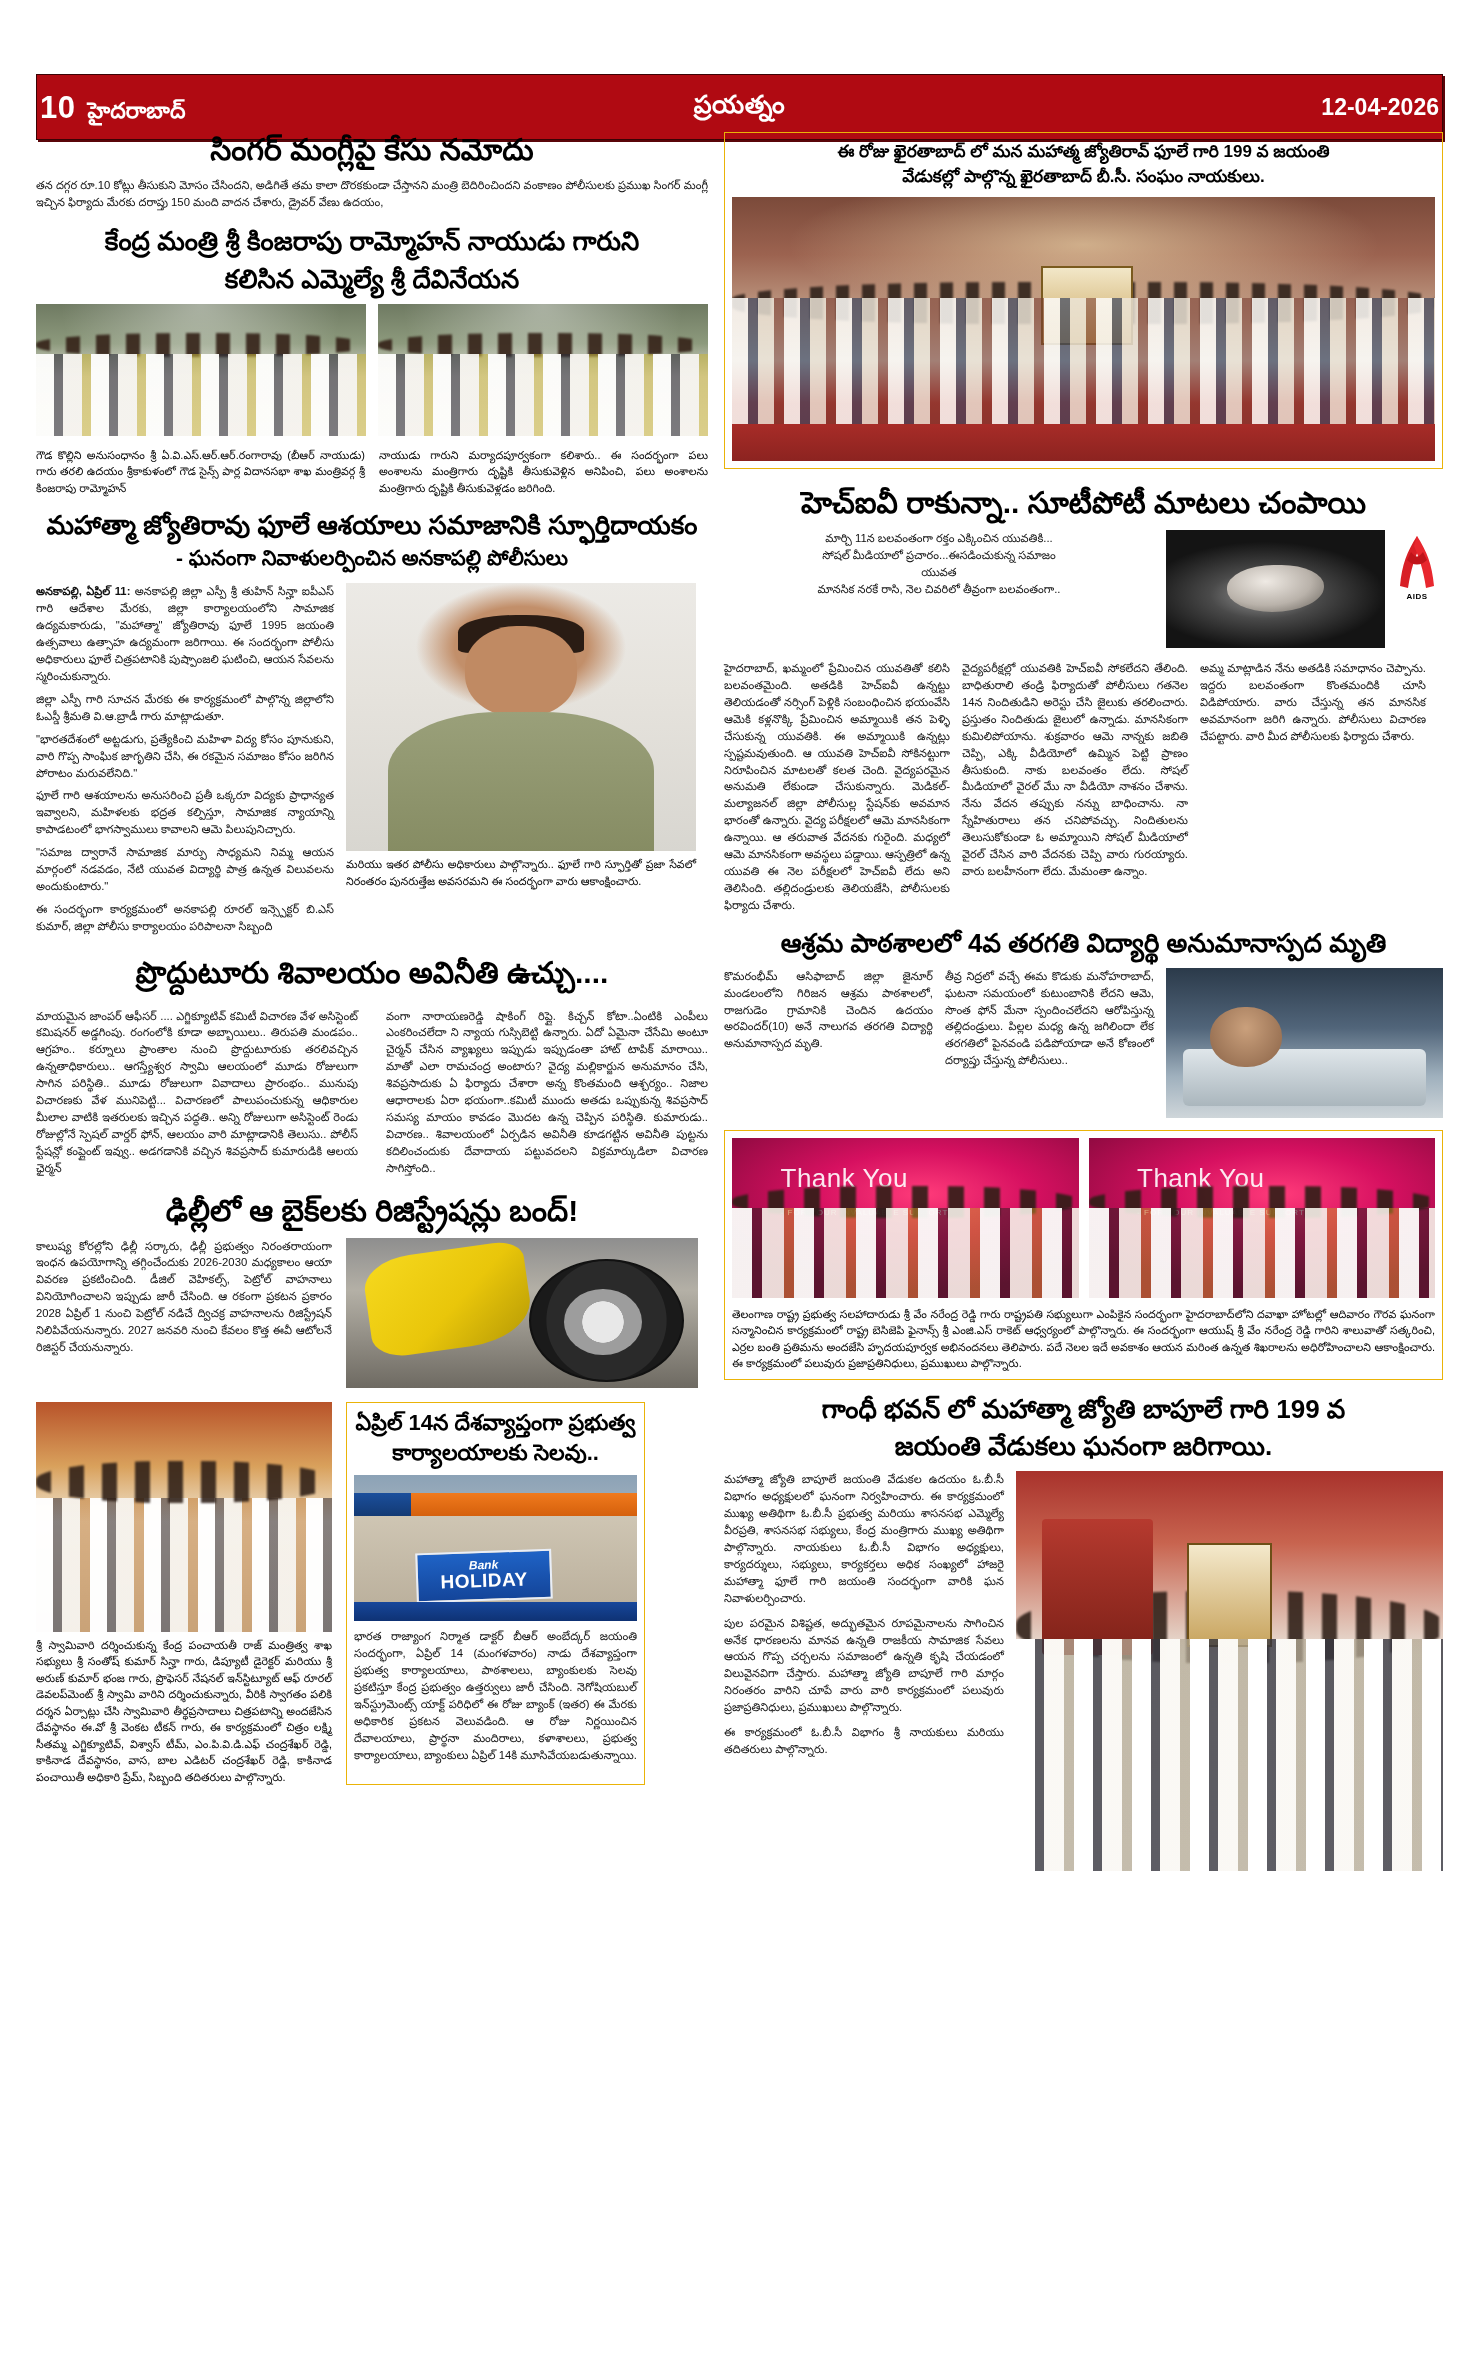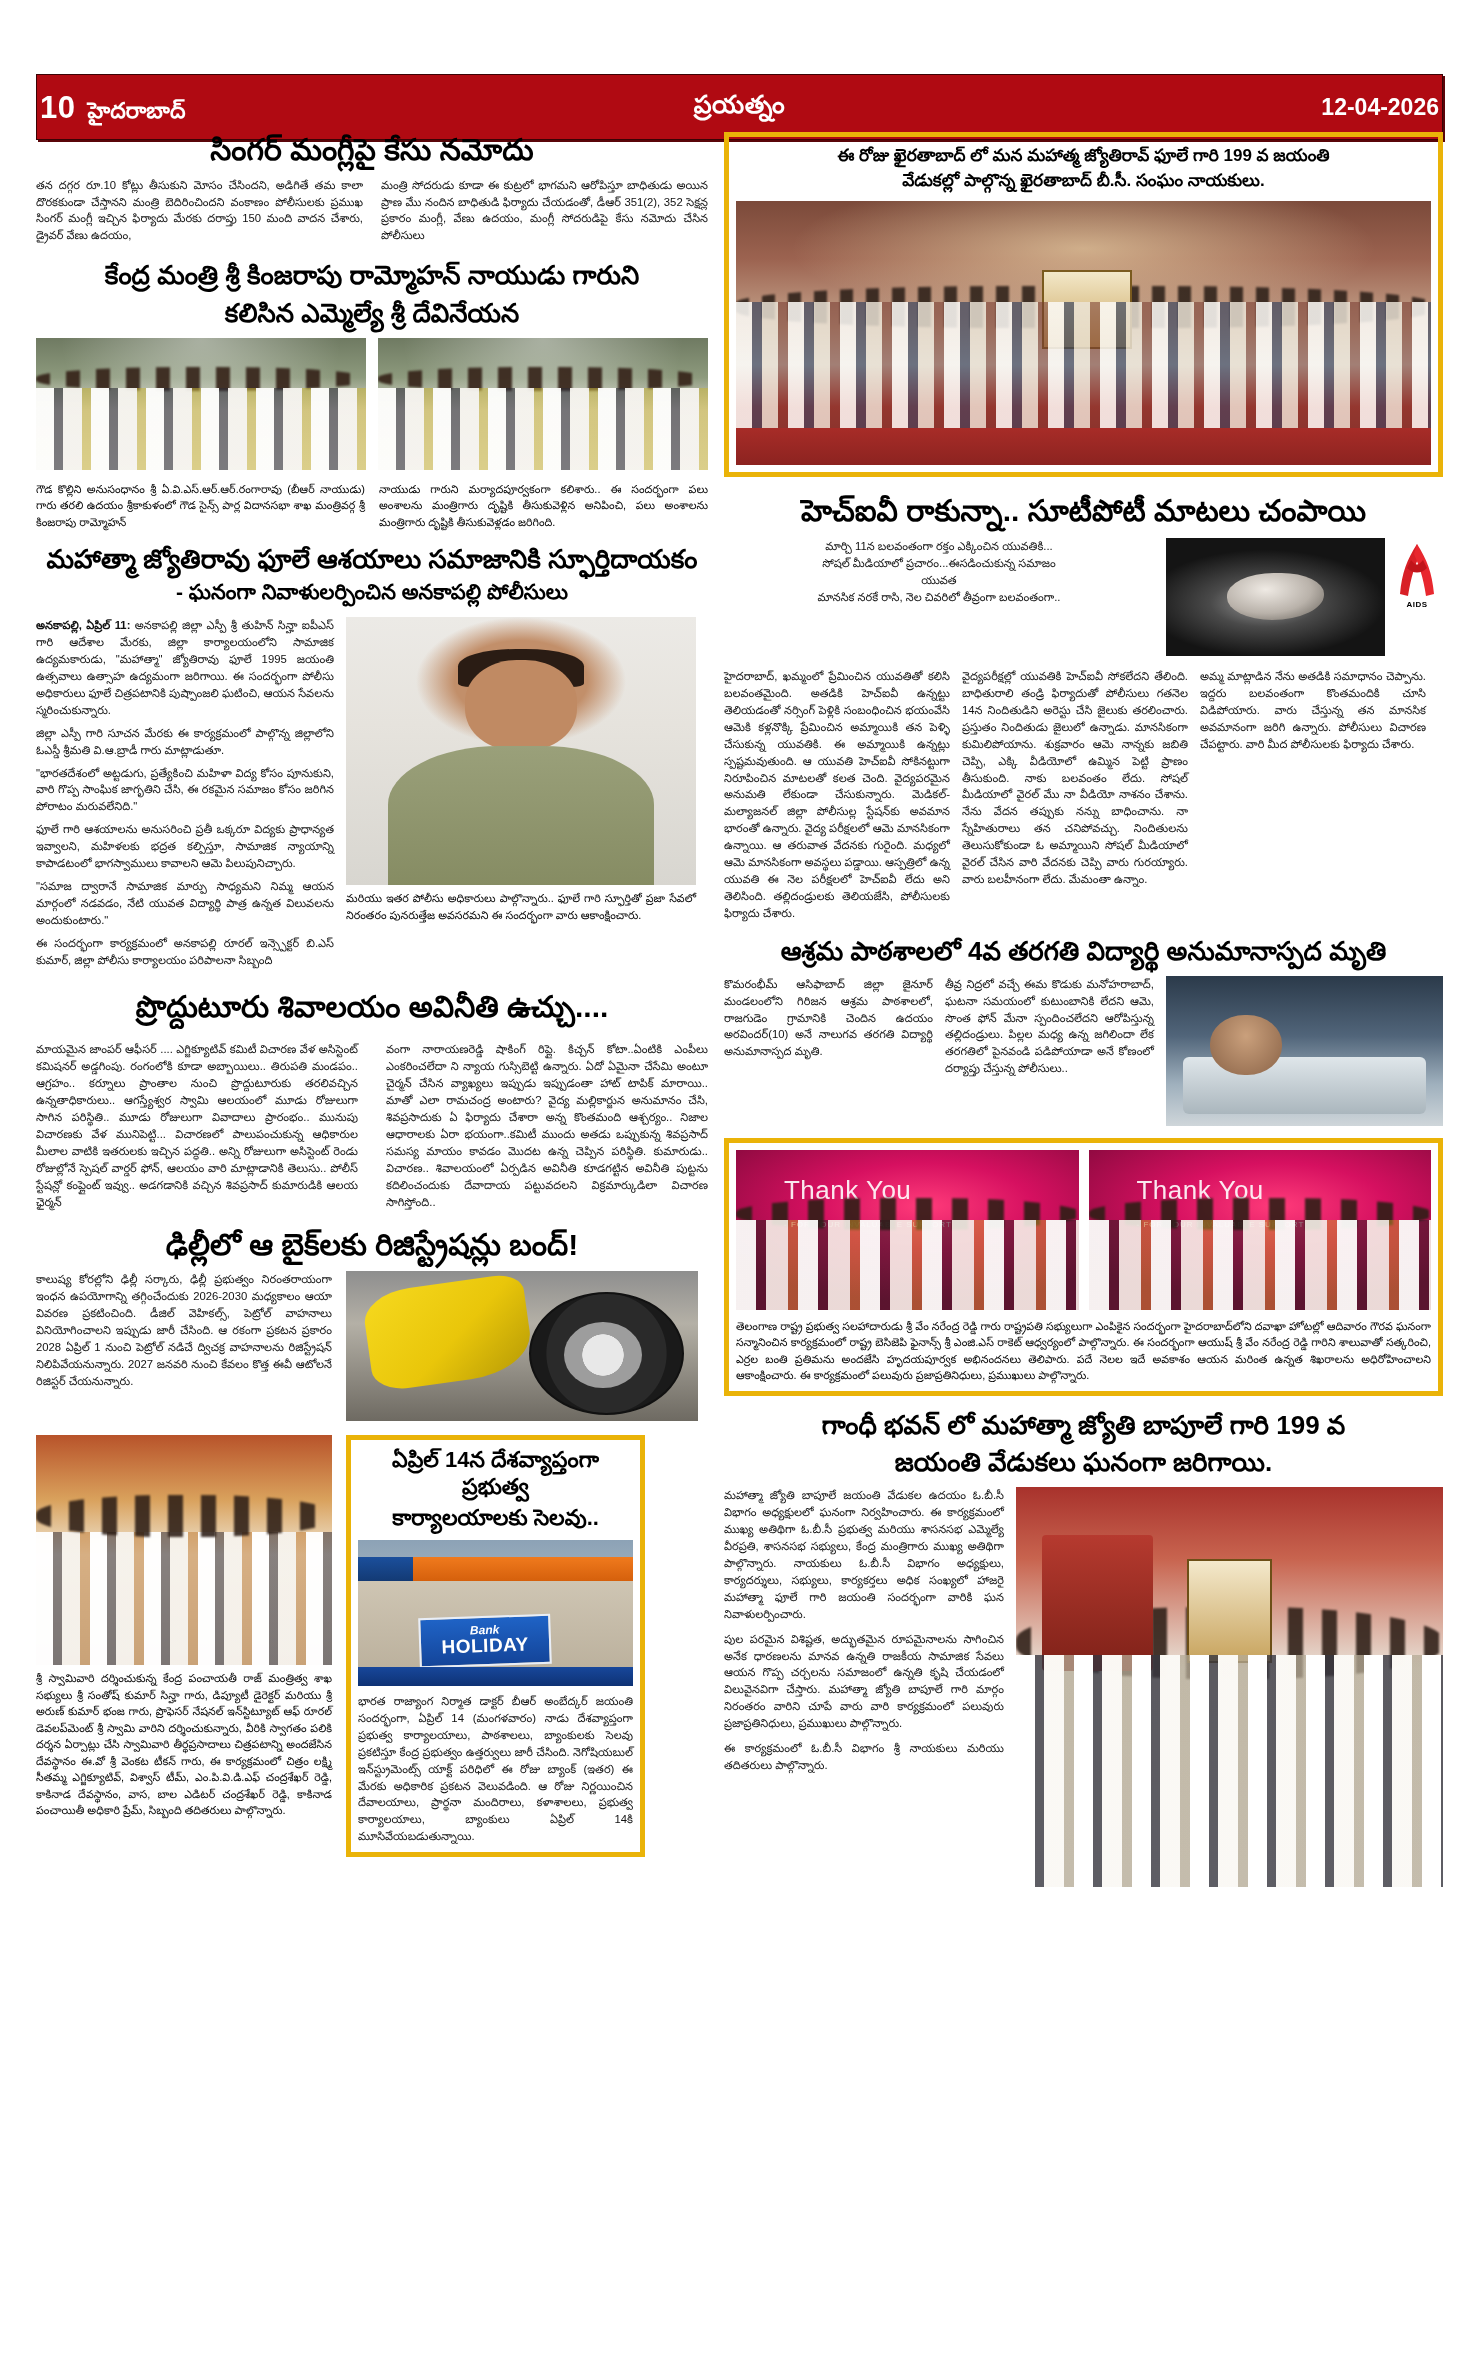--- a/index.html
+++ b/index.html
@@ -54,21 +54,21 @@
     font-size: 11.3px;
     line-height: 1.5;
     text-align: justify;
     color: #111;
   }
   .body-txt p { margin: 0 0 6px 0; }
 
   .caption { font-size: 11px; line-height: 1.5; text-align: justify; margin-top: 5px; }
 
   
-  .boxed { border: 5px solid #eab308; padding: 7px; }
+  .boxed { border: 1px solid #eab308; padding: 7px; }
 
   
   .photo { position: relative; overflow: hidden; background:#cfcfcf; }
   .photo .pf { position:absolute; inset:0; }
 
   
   .ph-stage .pf {
     background:
       radial-gradient(ellipse 60% 40% at 50% 18%, rgba(255,240,190,.55), transparent 70%),
       linear-gradient(180deg,#7b4a3a 0%,#9c6350 22%,#c7a78f 48%,#d7d2c8 62%,#b7312c 78%,#8c2320 100%);
@@ -267,21 +267,20 @@
     <div class="mast-title">ప్రయత్నం</div>
     <div class="mast-date">12-04-2026</div>
   </div>
 
   <div class="col-left">
 
     <div>
       <h2 class="hl">సింగర్ మంగ్లీపై కేసు నమోదు</h2>
       <div class="row" style="gap:18px;">
         <div class="grow body-txt">తన దగ్గర రూ.10 కోట్లు తీసుకుని మోసం చేసిందని, అడిగితే తమ కాలా దొరకకుండా చేస్తానని మంత్రి బెదిరించిందని వంకాణం పోలీసులకు ప్రముఖ సింగర్ మంగ్లీ ఇచ్చిన ఫిర్యాదు మేరకు దరాప్తు 150 మంది వాదన చేశారు, డ్రైవర్ వేణు ఉదయం,</div>
-        <div class="grow body-txt">మంత్రి సోదరుడు కూడా ఈ కుట్రలో భాగమని ఆరోపిస్తూ బాధితుడు అయిన ప్రాణ మేు నందిన బాధితుడి ఫిర్యాదు చేయడంతో, డీఆర్ 351(2), 352 సెక్షన్ల ప్రకారం మంగ్లీ, వేణు ఉదయం, మంగ్లీ సోదరుడిపై కేసు నమోదు చేసిన పోలీసులు</div>
       </div>
     </div>
 
     <div style="margin-top:16px;">
       <h2 class="hl sm">కేంద్ర మంత్రి శ్రీ కింజరాపు రామ్మోహన్ నాయుడు గారుని</h2>
       <h2 class="hl sm" style="margin-top:-2px;">కలిసిన ఎమ్మెల్యే శ్రీ దేవినేయన</h2>
 
       <div class="row" style="gap:12px; margin-top:8px;">
         <div class="grow photo ph-group" style="height:132px;">
           <div class="pf"></div>

